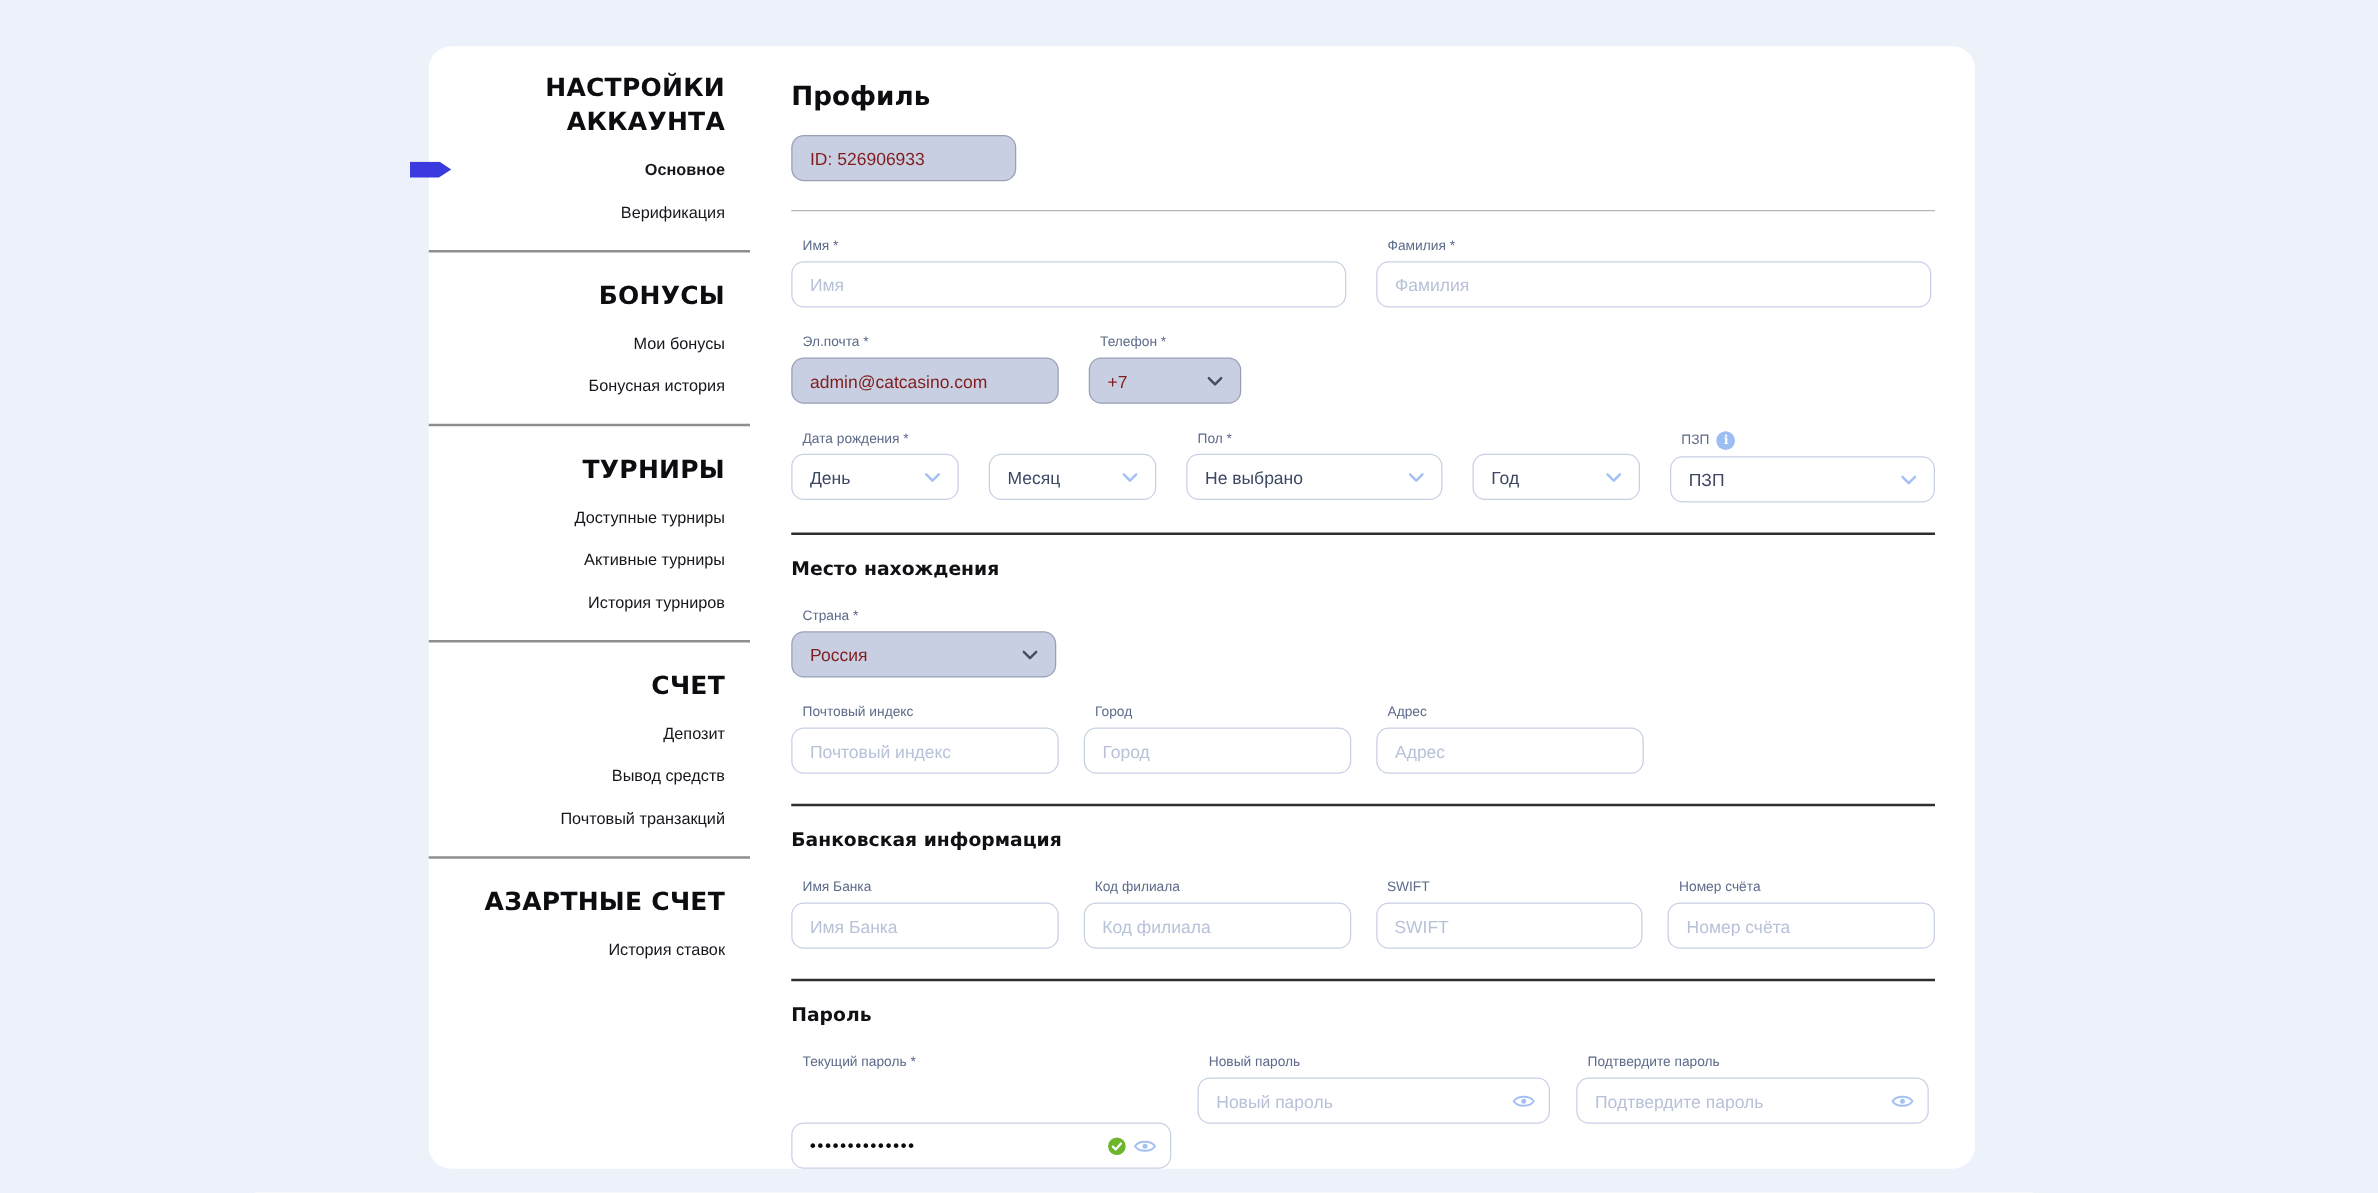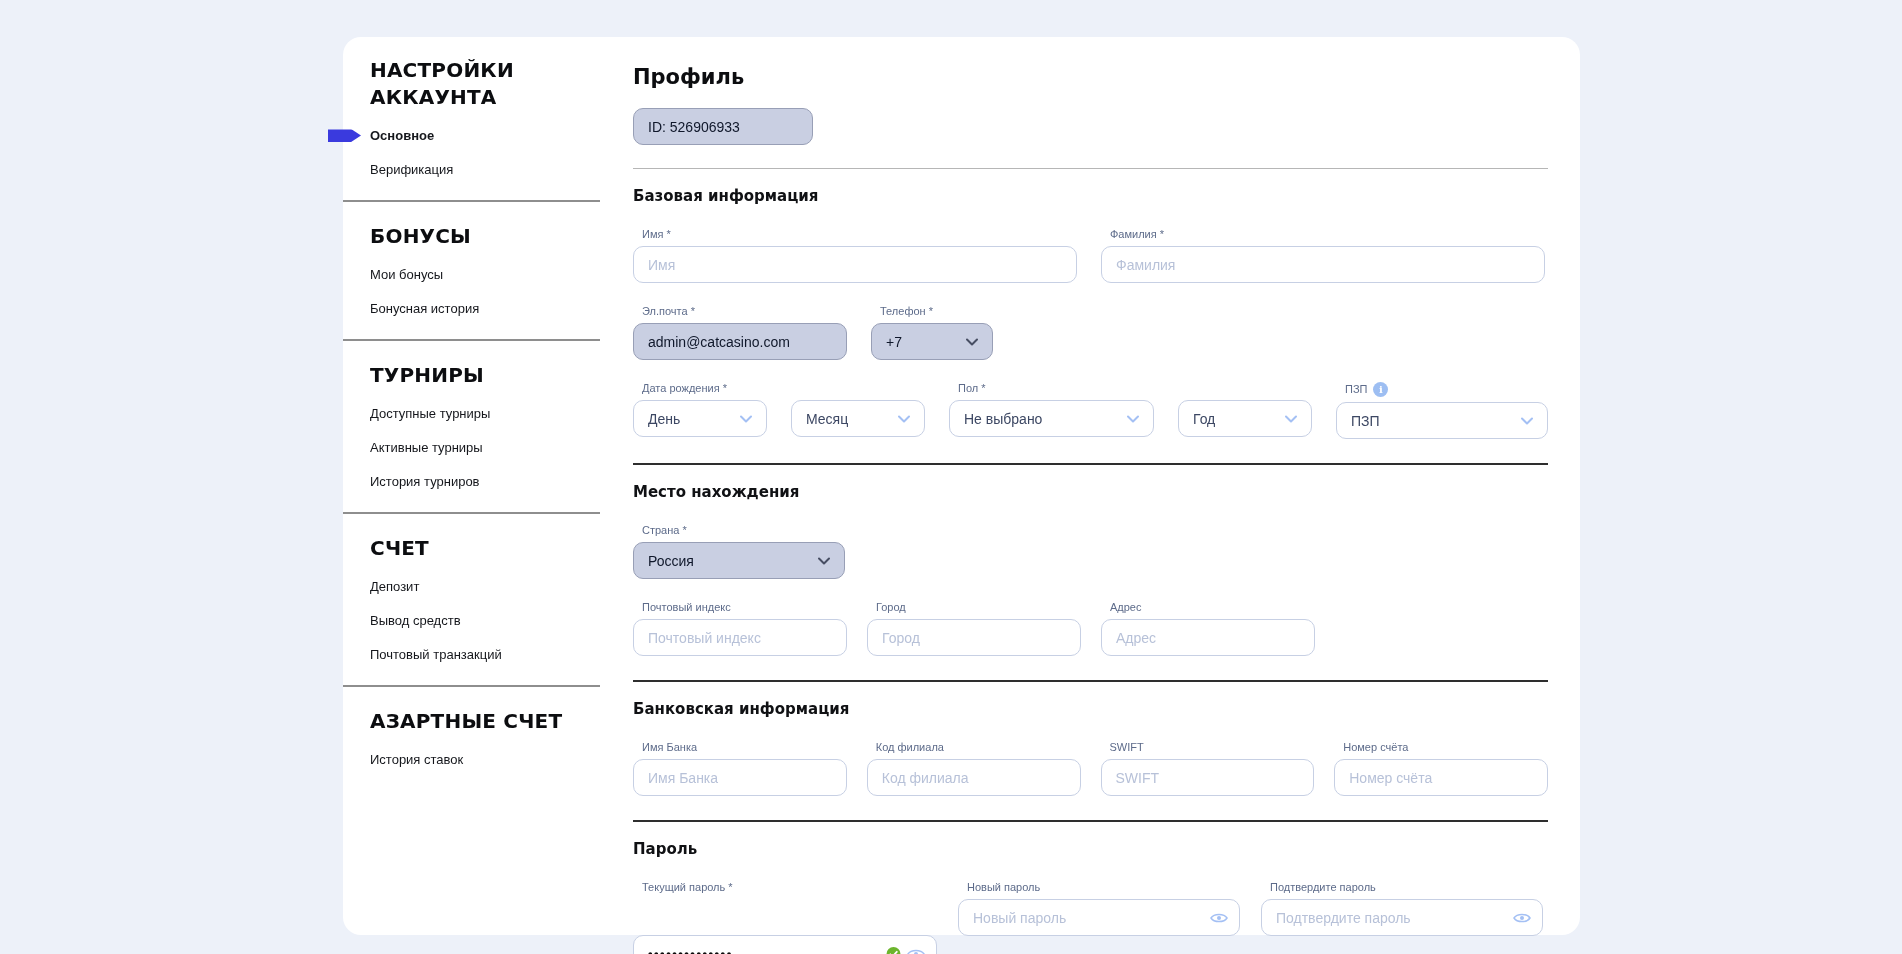--- a/index.html
+++ b/index.html
@@ -7,21 +7,21 @@
   body {
     width:1902px; height:954px; position:relative; overflow:hidden;
     background:#edf1f9;
     font-family:"Liberation Sans", sans-serif;
   }
   .card {
     position:absolute; left:343px; top:37px; width:1237px; height:898px;
     background:#ffffff; border-radius:18px; display:flex;
   }
   
-  .sidebar { flex:0 0 257px; width:257px; padding-top:20px; }
+  .sidebar { flex:0 0 257px; width:257px; padding-top:20px;text-align:right; }
   .side-section { margin:0; }
   .side-heading {
     font-family:"DejaVu Sans", sans-serif;
     font-size:20px; font-weight:900; color:#0c0d10; line-height:27px;
     margin:0; padding:0 20px 0 27px; letter-spacing:0.2px;
   }
   .side-item {
     position:relative; font-size:13px; color:#15171c;
     padding:0 20px 0 27px; margin-top:19px; cursor:pointer; line-height:15px;
   }
@@ -49,21 +49,21 @@
   .row { display:flex; margin-top:22px; }
   .g24 { gap:24px; } .g20 { gap:20px; } .g21 { gap:21px; }
   .field { display:flex; flex-direction:column; }
   .label { font-size:11px; color:#5d6b8a; margin:0 0 5px 9px; line-height:13px; display:flex; align-items:center; gap:6px; }
   .input, .select {
     height:37px; border:1px solid #c7d0e4; border-radius:10px; background:#fff;
     font-size:14px; color:#3c4763; padding:0 14px; width:100%;
     font-family:"Liberation Sans", sans-serif; outline:none;
   }
   .input::placeholder { color:#b7c1d8; }
-  .disabled { background:#c9cfe2; border-color:#989fb6; color:#0f172a; }
+  .disabled { background:#c9cfe2; border-color:#989fb6; color:#7f1d1d; }
   .select { display:flex; align-items:center; justify-content:space-between; cursor:pointer; }
   .select .chev { display:flex; color:#a4c0f4; }
   .select.disabled .chev { color:#474e63; }
   .w-id { width:180px; } .w-half { width:444px; } .w-email { width:214px; } .w-phone { width:122px; }
   .w-dmy { width:134px; } .w-gender { width:205px; } .w-pep { width:212px; }
   .w-country { width:212px; } .w-third { width:214px; } .w-bank { flex:1; }
   .w-pwd1 { width:304px;gap:36px; } .w-pwd2 { width:282px; }
   .pwd-wrap { position:relative; }
   .pwd-wrap .input { padding-right:60px; }
   .pwd-value { font-weight:700; letter-spacing:1.5px; font-size:13px; color:#0b0b0b; }
@@ -143,21 +143,20 @@
   </nav>
 
   <div class="main">
     <h1 class="page-title">Профиль</h1>
 
     <input class="input disabled w-id" readonly="" value="ID: 526906933" style="">
 
     <hr class="light">
 
     
-    <h3 class="section-title">Базовая информация</h3>
 
     <div class="row g24">
       <div class="field w-half">
         <span class="label">Имя *</span>
         <input class="input" placeholder="Имя" style="">
       </div>
       <div class="field w-half">
         <span class="label">Фамилия *</span>
         <input class="input" placeholder="Фамилия" style="">
       </div>

